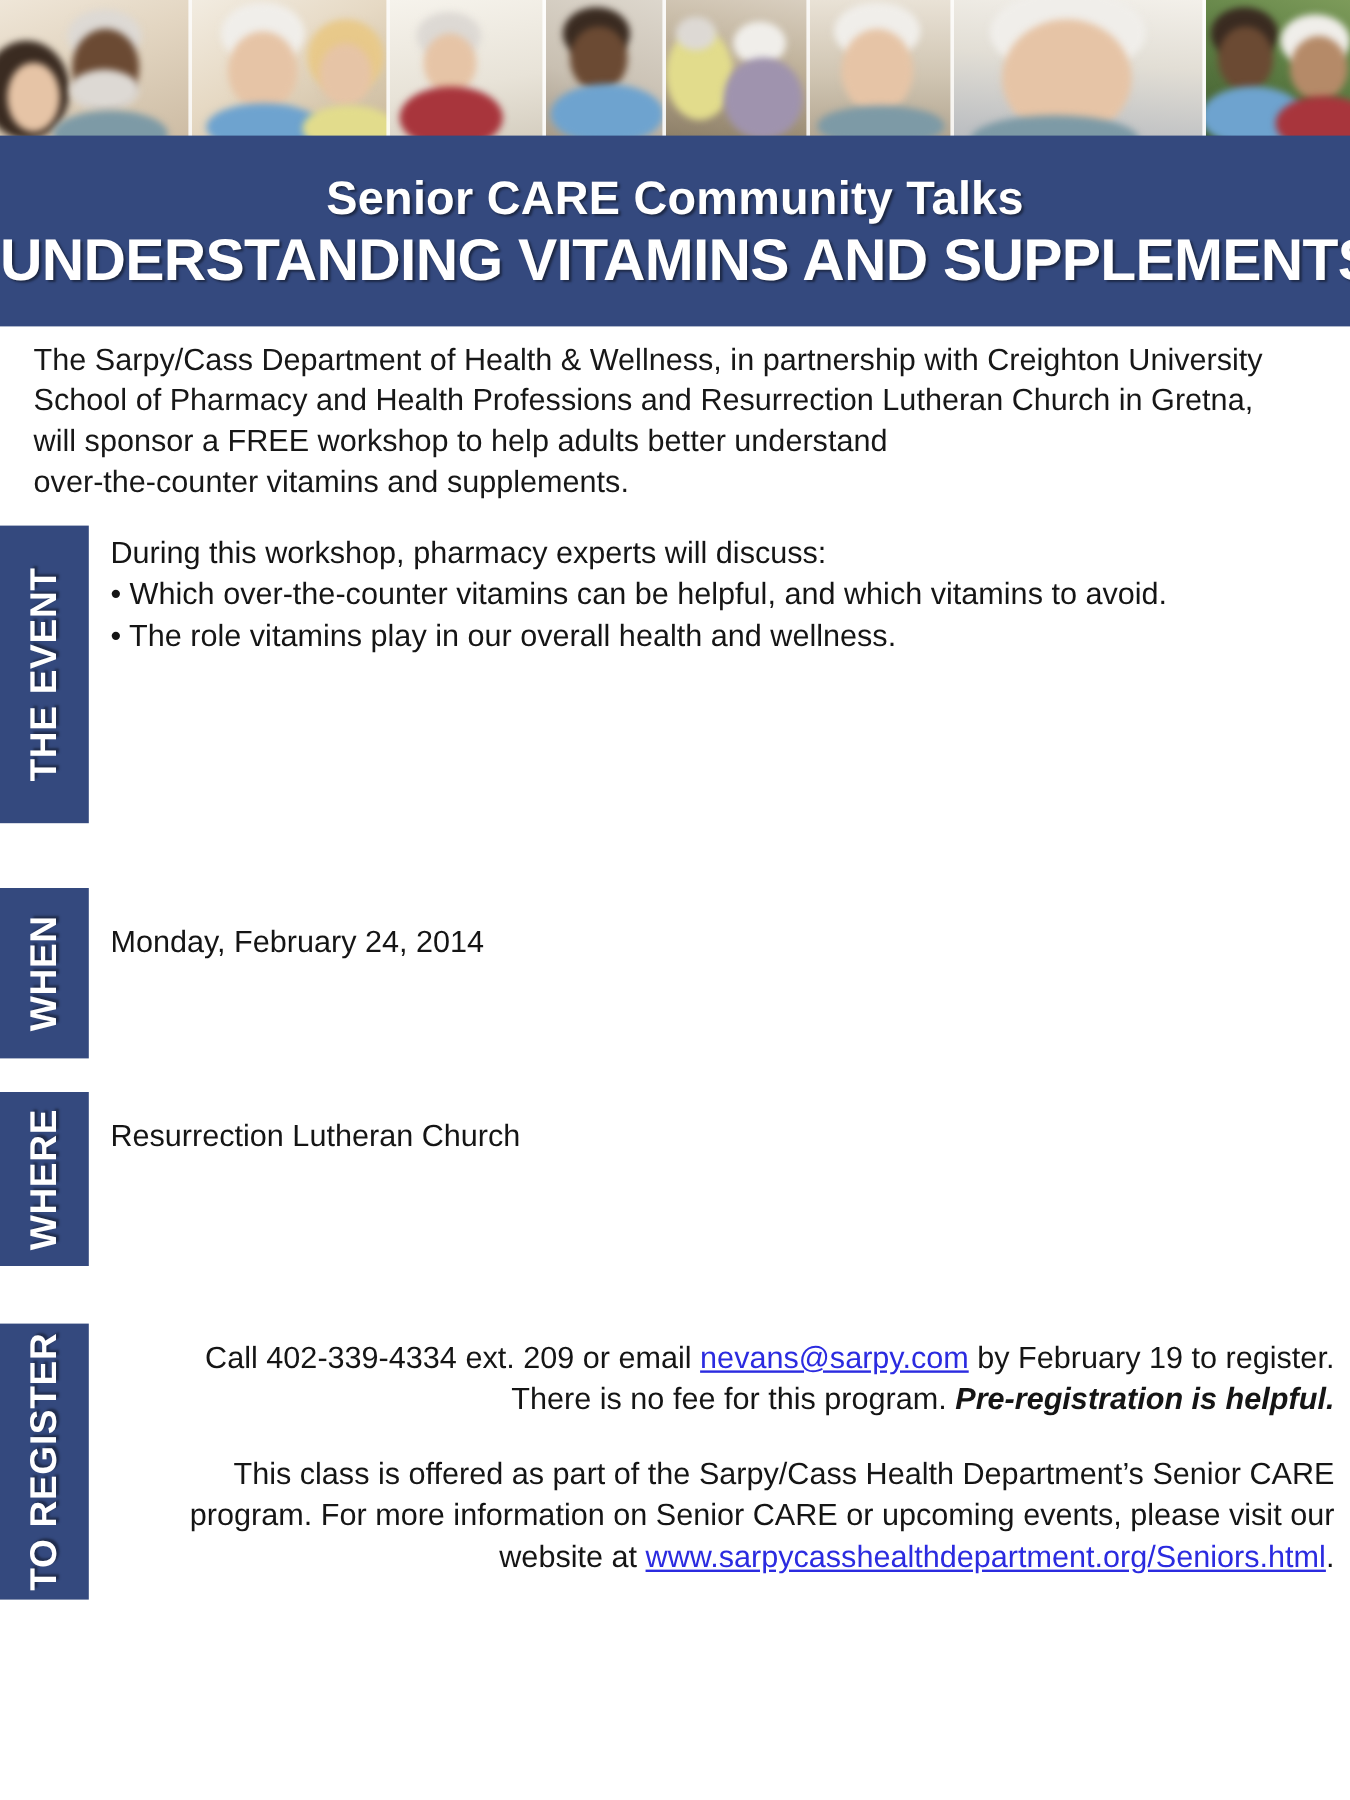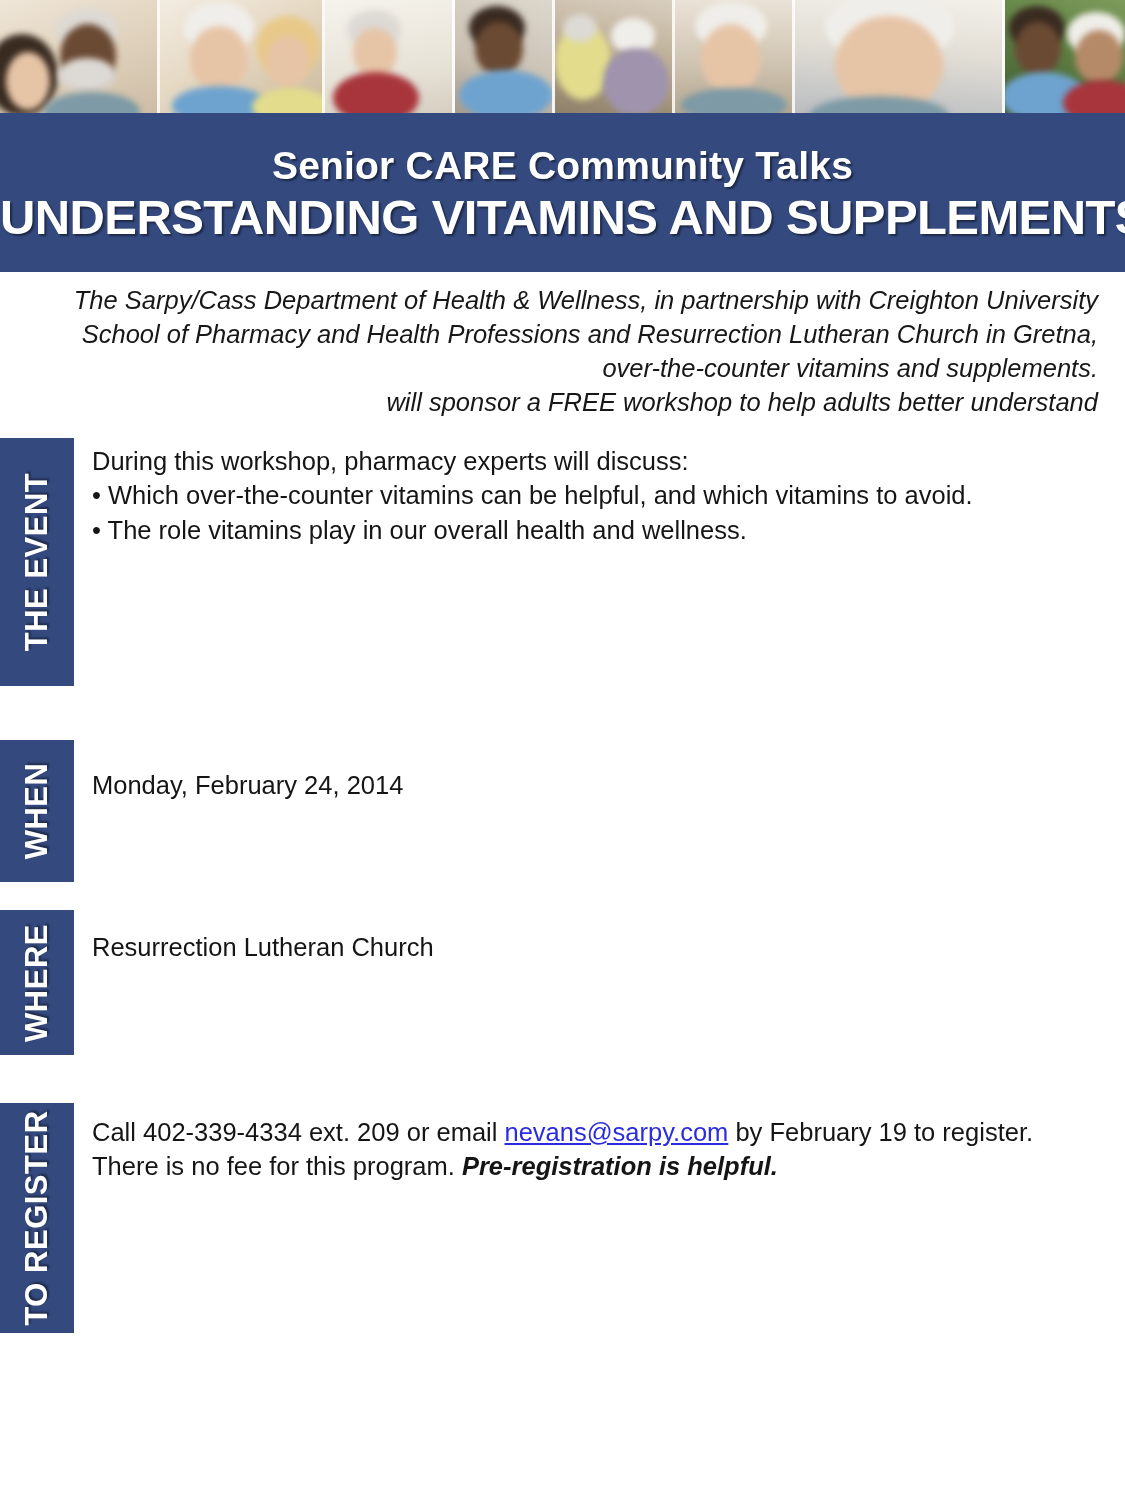--- a/index.html
+++ b/index.html
@@ -84,25 +84,24 @@
     letter-spacing: -.6px;
     text-shadow: 2px 2px 2px rgba(0,0,0,.45);
     white-space: nowrap;
   }
 
   
   .intro {
     position: absolute;
     left: 28px; top: 284px;
     width: 1070px;
-    text-align: right;
+    text-align: left;
     font-size: 25.5px;
     line-height: 1.33;
     color: #171717;
-    font-style: italic;
   }
 
   
   .section { position: absolute; left: 0; }
   .tab {
     position: absolute;
     left: 0; top: 0;
     width: 74px;
     background: #34497e;
     color: #ffffff;
@@ -211,22 +210,22 @@
 </div>
 
 <div class="header-band">
   <div class="header-eyebrow">Senior CARE Community Talks</div>
   <div class="header-title">UNDERSTANDING VITAMINS AND SUPPLEMENTS</div>
 </div>
 
 <div class="intro">
   <div>The Sarpy/Cass Department of Health &amp; Wellness, in partnership with Creighton University</div>
   <div>School of Pharmacy and Health Professions and Resurrection Lutheran Church in Gretna,</div>
+  <div>will sponsor a FREE workshop to help adults better understand</div>
   <div>over-the-counter vitamins and supplements.</div>
-  <div>will sponsor a FREE workshop to help adults better understand</div>
 </div>
 
 <div class="section" style="top:438px;height:248px;width:1125px;">
   <div class="tab" style="height:248px;">
     <div class="tab-inner">
         <span>THE EVENT</span>
       </div>
   </div>
   <div class="sec-body" style="top:6px;">
     <p>During this workshop, pharmacy experts will discuss:</p>
@@ -256,23 +255,24 @@
     <p>Resurrection Lutheran Church</p>
   </div>
 </div>
 
 <div class="section" style="top:1103px;height:230px;width:1125px;">
   <div class="tab" style="height:230px;">
     <div class="tab-inner">
         <span>TO REGISTER</span>
       </div>
   </div>
-  <div class="sec-body" style="top:12px;">
+  <div class="sec-body" style="top:12px;text-align:right;">
     <p><span>Call 402-339-4334 ext. 209 or email </span><a class="link" href="#">nevans@sarpy.com</a><span> by February 19 to register.</span></p>
     <p><span>There is no fee for this program. </span><span class="bi">Pre-registration is helpful.</span></p>
+    <p class="gap"><span>This class is offered as part of the Sarpy/Cass Health Department’s Senior CARE program. For more information on Senior CARE or upcoming events, please visit our website at </span><a class="link" href="#">www.sarpycasshealthdepartment.org/Seniors.html</a><span>.</span></p>
   </div>
 </div>
 
 <div class="logos">
 
   
   
 
   
   

